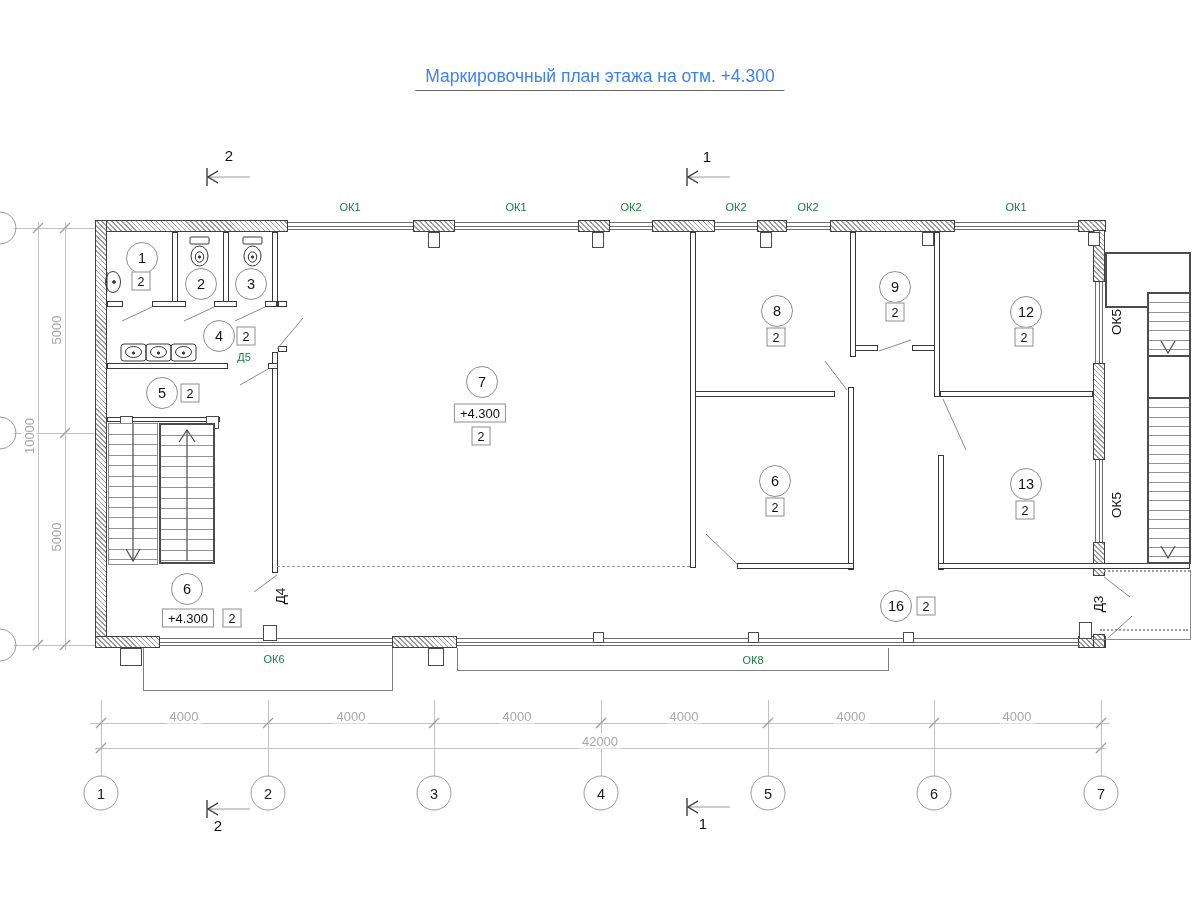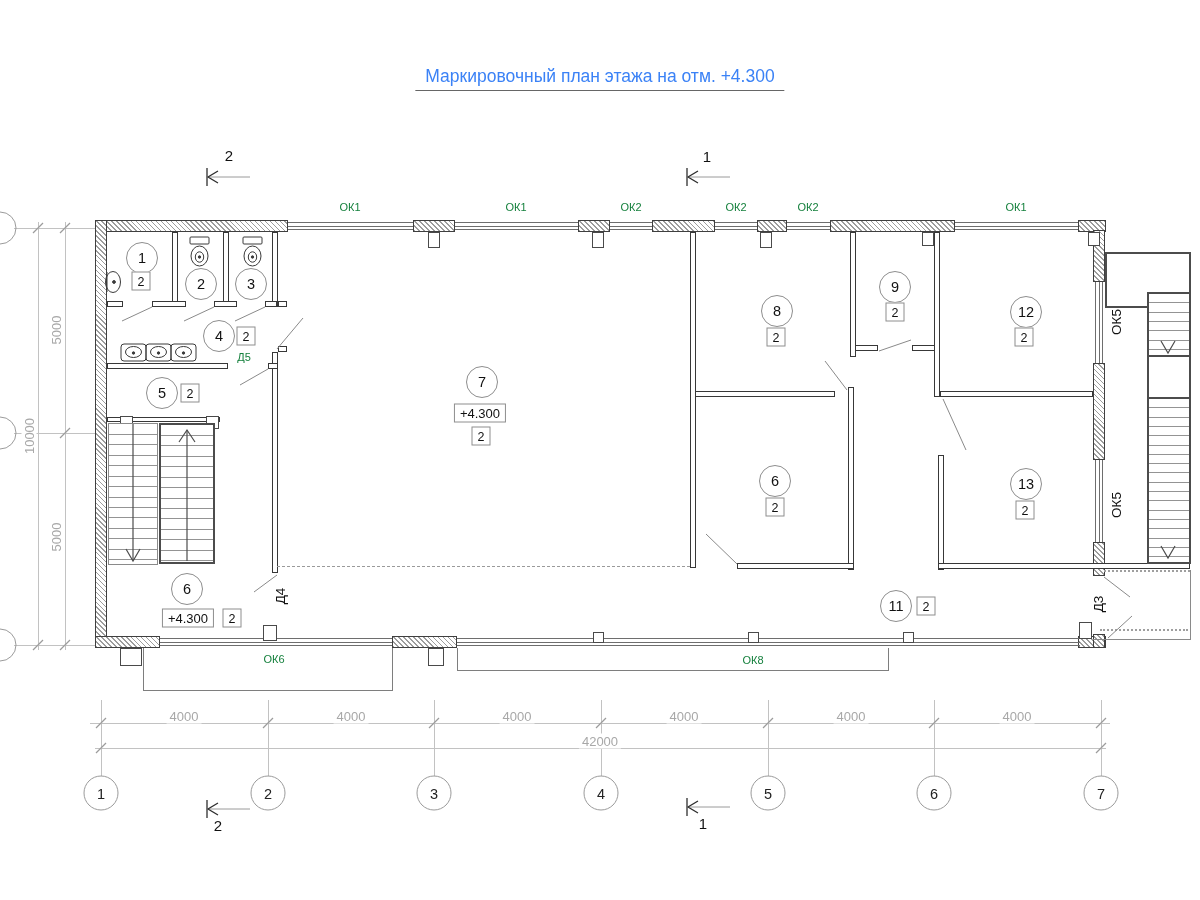--- a/index.html
+++ b/index.html
@@ -280,21 +280,21 @@
   <div class="rt" style="left:232px;top:618px">2</div>
   <div class="rc" style="left:482px;top:382px">7</div>
   <div class="re" style="left:480px;top:413px">+4.300</div>
   <div class="rt" style="left:481px;top:436px">2</div>
   <div class="rc" style="left:777px;top:311px">8</div>
   <div class="rt" style="left:776px;top:337px">2</div>
   <div class="rc" style="left:895px;top:287px">9</div>
   <div class="rt" style="left:895px;top:312px">2</div>
   <div class="rc" style="left:775px;top:481px">6</div>
   <div class="rt" style="left:775px;top:507px">2</div>
-  <div class="rc" style="left:896px;top:606px">11</div>
+  <div class="rc" style="left:896px;top:606px">16</div>
   <div class="rt" style="left:926px;top:606px">2</div>
   <div class="rc" style="left:1026px;top:312px">12</div>
   <div class="rt" style="left:1024px;top:337px">2</div>
   <div class="rc" style="left:1026px;top:484px">13</div>
   <div class="rt" style="left:1025px;top:510px">2</div>
 
   <div class="dimt" style="left:184px;top:716px">4000</div>
   <div class="dimt" style="left:351px;top:716px">4000</div>
   <div class="dimt" style="left:517px;top:716px">4000</div>
   <div class="dimt" style="left:684px;top:716px">4000</div>

